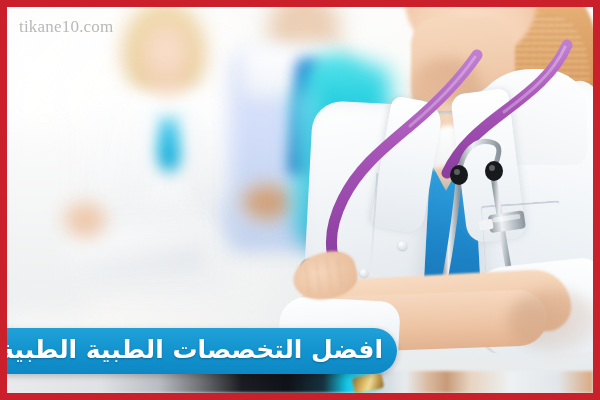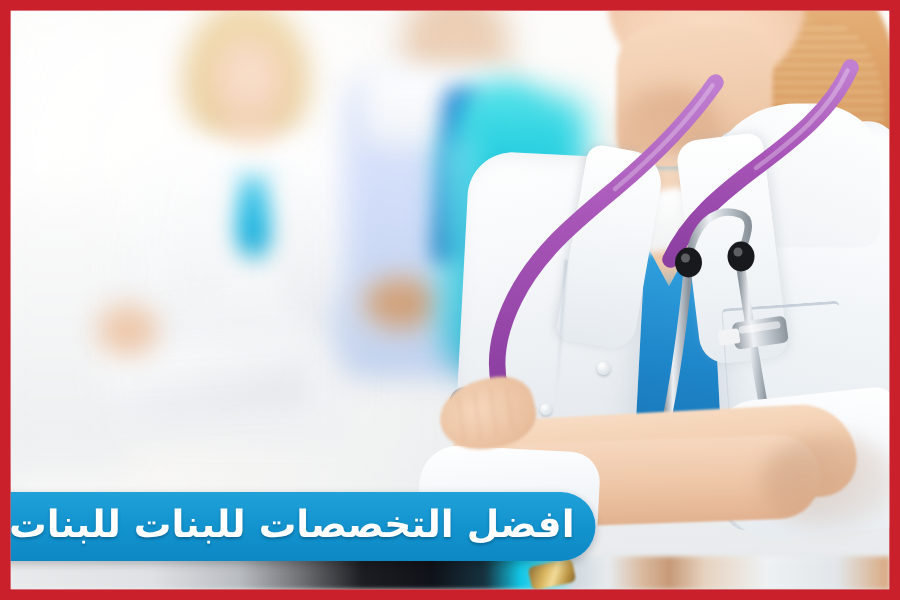--- a/index.html
+++ b/index.html
@@ -658,21 +658,22 @@
     <div class="fg fg-arm-upper"></div>
     <div class="fg fg-forearm"></div>
     <div class="fg fg-arm-sleeve-l"></div>
     <div class="fg fg-hand-left"></div>
     <div class="fg fg-hand-fingers"></div>
     <div class="fg fg-elbow-shadow"></div>
 
     <div id="bottom-strip"></div>
     <div id="bottom-watch"></div>
 
+    <div id="watermark">tikane10.com</div>
 
     <div id="title-banner">
-      <span id="title-text">افضل التخصصات للبنات للبنات</span>
+      <span id="title-text">افضل التخصصات الطبية الطبية</span>
     </div>
 
   </div>
 
   <div id="frame-border"></div>
 </div>
 
 </body></html>

